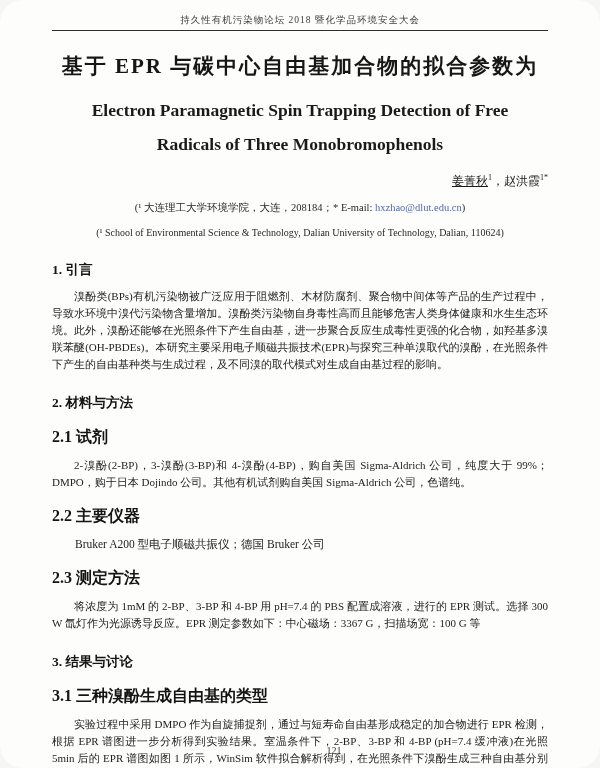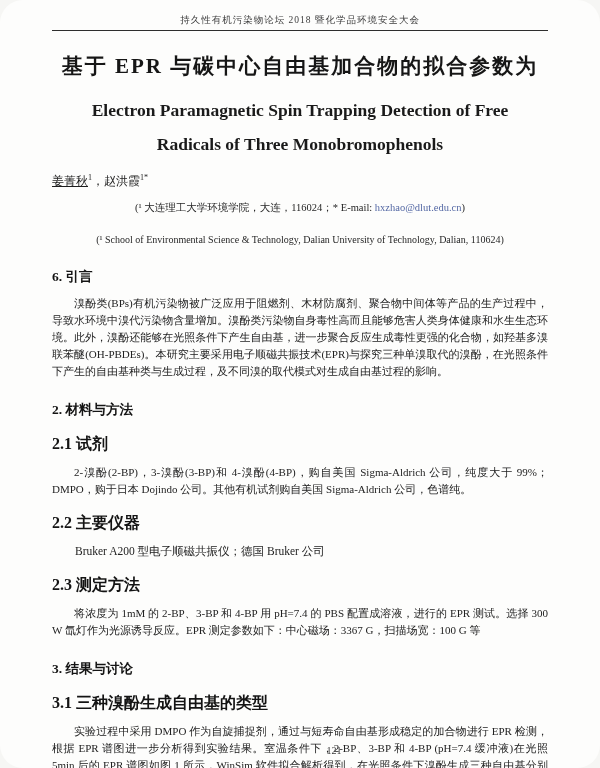--- a/index.html
+++ b/index.html
@@ -50,35 +50,35 @@
     margin: 13px 0 0 0;
     text-align: center;
     font-size: 17.5px;
     font-weight: bold;
     line-height: 34px;
     color: #1a1a1a;
   }
   
   .authors {
     margin-top: 8px;
-    text-align: left;
+    text-align: right;
     font-size: 12px;
     line-height: 18px;
   }
   .authors sup { font-size: 8px; }
   .author-underline { text-decoration: underline; }
   .affil-zh {
     margin-top: 10px;
     text-align: center;
     font-size: 10.5px;
     line-height: 15px;
     color: #262626;
   }
   .affil-en {
-    margin-top: 17px;
+    margin-top: 10px;
     text-align: center;
     font-size: 10px;
     line-height: 15px;
     color: #262626;
   }
   .email-link {
     color: #5468a4;
     cursor: pointer;
   }
   
@@ -128,25 +128,25 @@
 
   <div class="running-head">持久性有机污染物论坛 2018 暨化学品环境安全大会</div>
   <hr class="head-rule">
 
   <h1 class="title-zh">基于 EPR 与碳中心自由基加合物的拟合参数为</h1>
 
   <h2 class="title-en"><span>Electron Paramagnetic Spin Trapping Detection of Free</span><br><span>Radicals of Three Monobromophenols</span></h2>
 
   <div class="authors"><span class="author-underline">姜菁秋</span><sup>1</sup><span>，</span><span>赵洪霞</span><sup>1*</sup></div>
 
-  <div class="affil-zh"><span>(¹ 大连理工大学环境学院，大连，116024；* E-mail: </span><span class="email-link">hxzhao@dlut.edu.cn</span><span>)</span></div>
+  <div class="affil-zh"><span>(¹ 大连理工大学环境学院，大连，208184；* E-mail: </span><span class="email-link">hxzhao@dlut.edu.cn</span><span>)</span></div>
 
   <div class="affil-en">(¹ School of Environmental Science &amp; Technology, Dalian University of Technology, Dalian, 110624)</div>
 
-  <h3 class="sec-h1">6.  引言</h3>
+  <h3 class="sec-h1">1.  引言</h3>
   <p class="body-para">溴酚类(BPs)有机污染物被广泛应用于阻燃剂、木材防腐剂、聚合物中间体等产品的生产过程中，导致水环境中溴代污染物含量增加。溴酚类污染物自身毒性高而且能够危害人类身体健康和水生生态环境。此外，溴酚还能够在光照条件下产生自由基，进一步聚合反应生成毒性更强的化合物，如羟基多溴联苯醚(OH-PBDEs)。本研究主要采用电子顺磁共振技术(EPR)与探究三种单溴取代的溴酚，在光照条件下产生的自由基种类与生成过程，及不同溴的取代模式对生成自由基过程的影响。</p>
 
   <h3 class="sec-h1">2.  材料与方法</h3>
 
   <h4 class="sec-h2">2.1  试剂</h4>
   <p class="body-para">2-溴酚(2-BP)，3-溴酚(3-BP)和 4-溴酚(4-BP)，购自美国 Sigma-Aldrich 公司，纯度大于 99%；DMPO，购于日本 Dojindo 公司。其他有机试剂购自美国 Sigma-Aldrich 公司，色谱纯。</p>
 
   <h4 class="sec-h2">2.2  主要仪器</h4>
   <p class="body-line">Bruker A200 型电子顺磁共振仪；德国 Bruker 公司</p>
 

